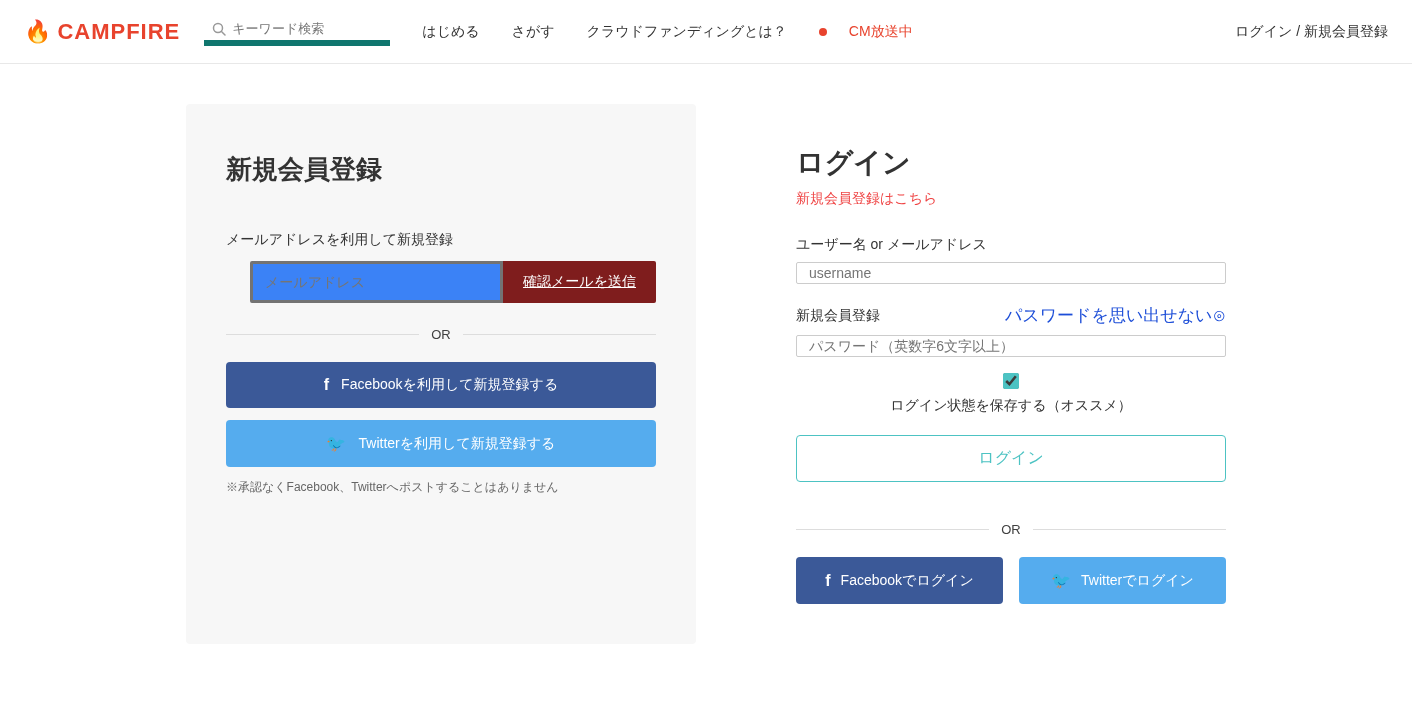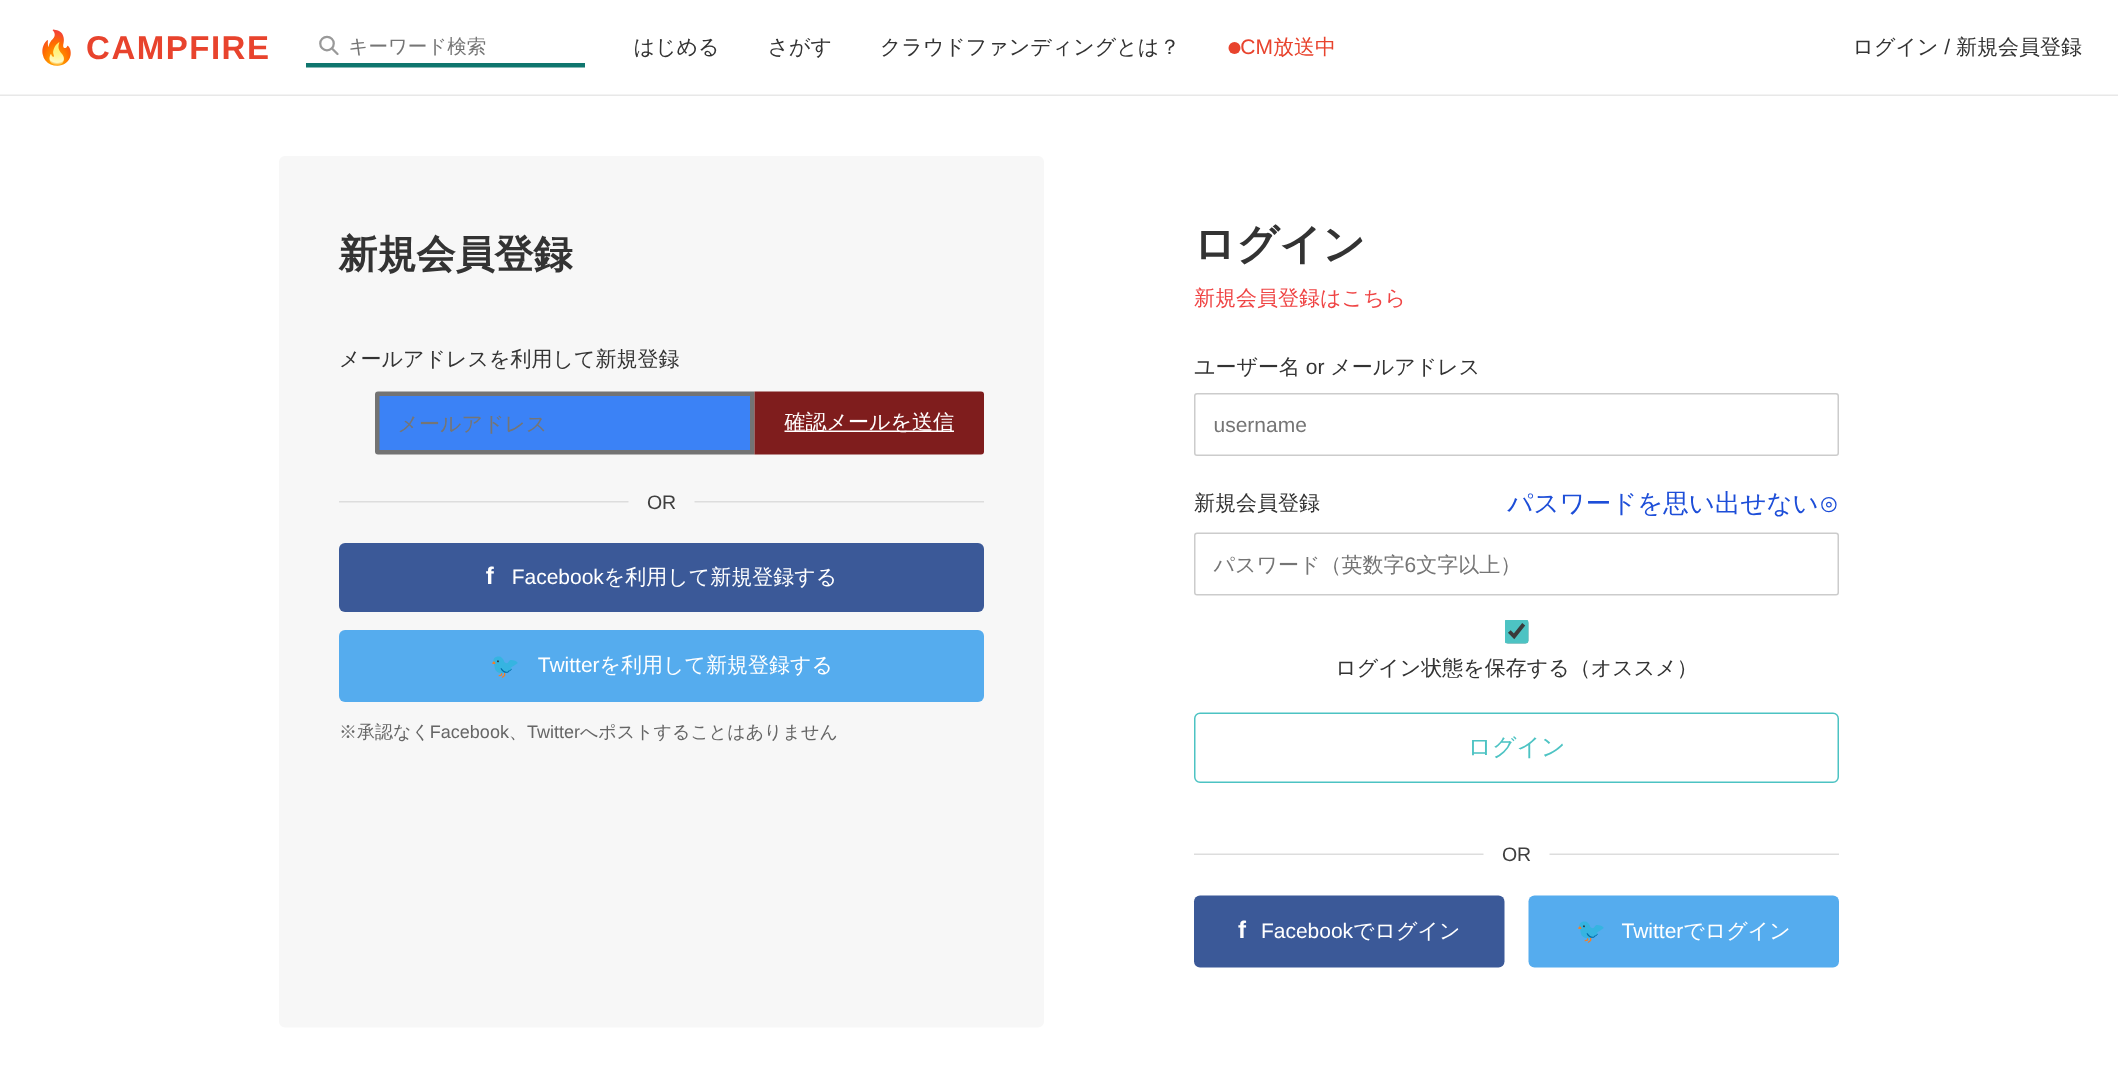--- a/index.html
+++ b/index.html
@@ -27,21 +27,21 @@
     }
     .logo-text {
       font-size: 22px;
       font-weight: 700;
       color: #e8432d;
       letter-spacing: 1px;
     }
     .search-box {
       display: flex;
       align-items: center;
-      border-bottom: 3px solid #0f766e;
+      border-bottom: 6px solid #0f766e;
       padding: 4px 8px;
       gap: 6px;
       min-width: 180px;
       justify-content: space-between;
     }
     .search-icon-svg { color: #999; }
     .search-input {
       border: none;
       outline: none;
       font-size: 13px;
@@ -58,21 +58,21 @@
     }
     .nav-item {
       font-size: 14px;
       color: #333;
       text-decoration: none;
       cursor: pointer;
     }
     .cm-badge {
       display: flex;
       align-items: center;
-      gap: 0;
+      gap: 22px;
       color: #e8432d;
       font-size: 14px;
     }
     .cm-dot {
       width: 8px;
       height: 8px;
       background: #e8432d;
       border-radius: 50%;
     }
     .header-right {
@@ -209,21 +209,21 @@
     .forgot-link {
       font-size: 17px;
       color: #1d4ed8;
       text-decoration: none;
       cursor: pointer;
     }
     .text-input {
       width: 100%;
       border: 1px solid #ccc;
       border-radius: 2px;
-      padding: 12px 12px;
+      padding: 2px 12px;
       font-size: 14px;
       outline: none;
       background: #fff;
       color: #999;
     }
     .checkbox-row {
       display: flex;
       align-items: center;
       gap: 8px;
       margin: 16px 0 20px;

